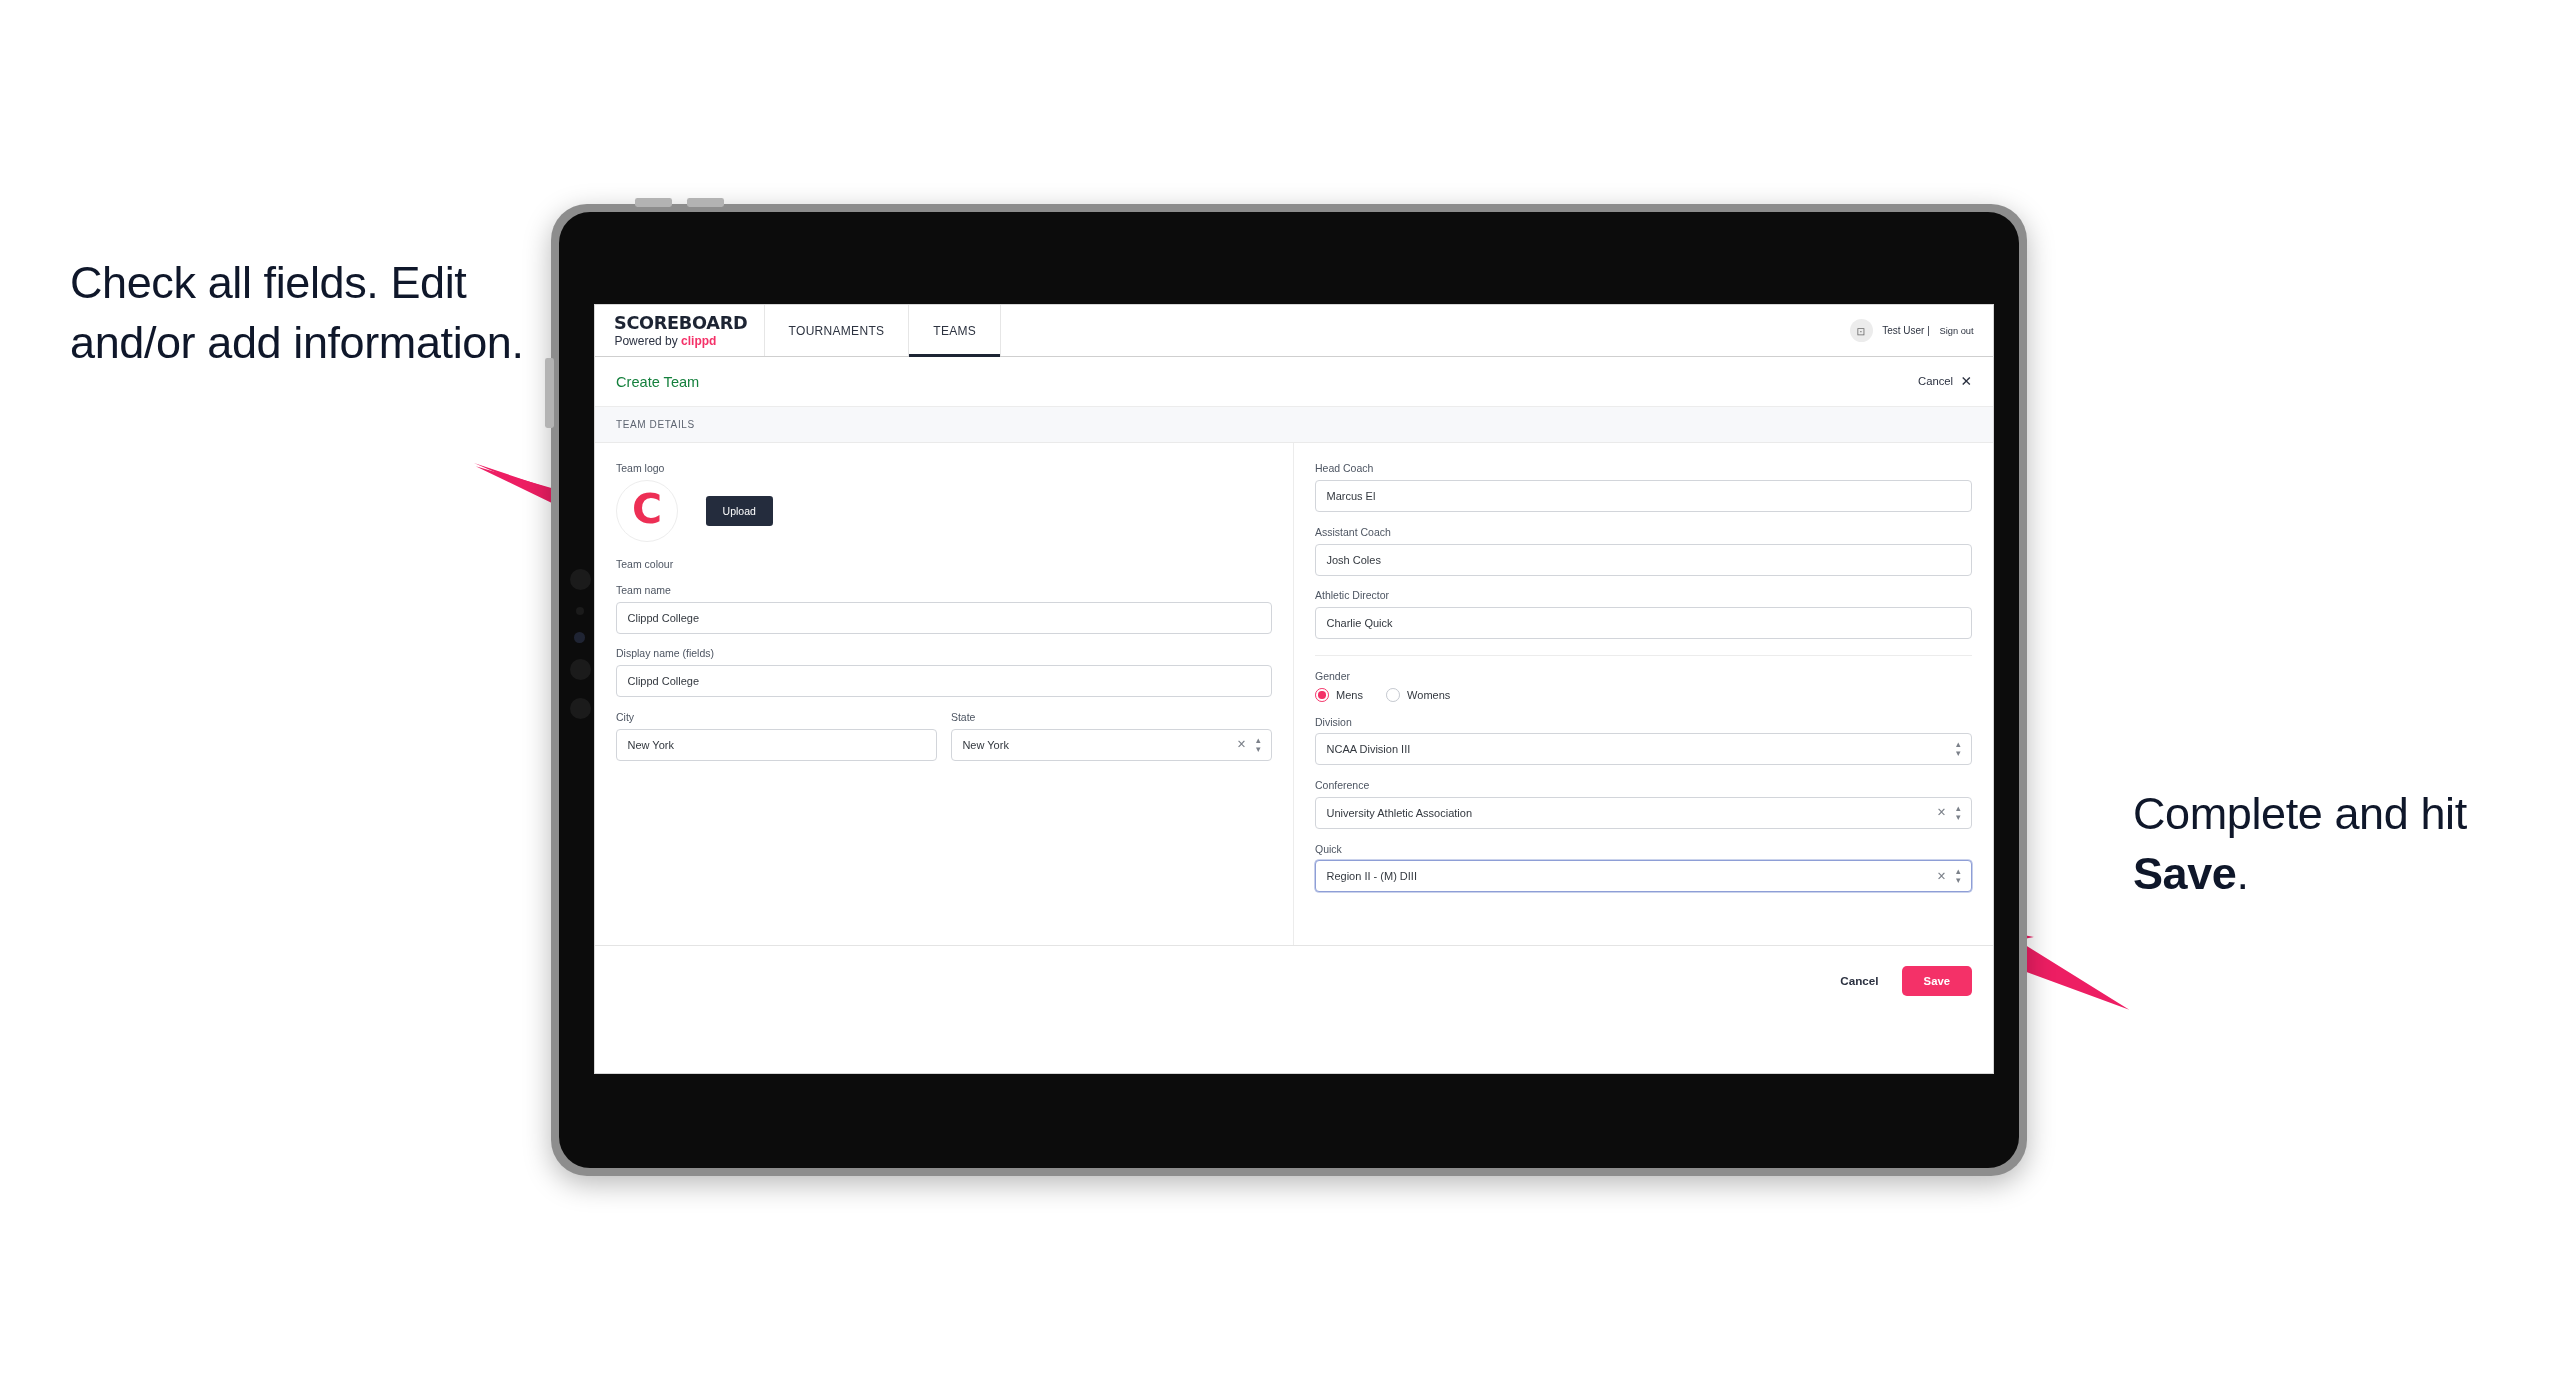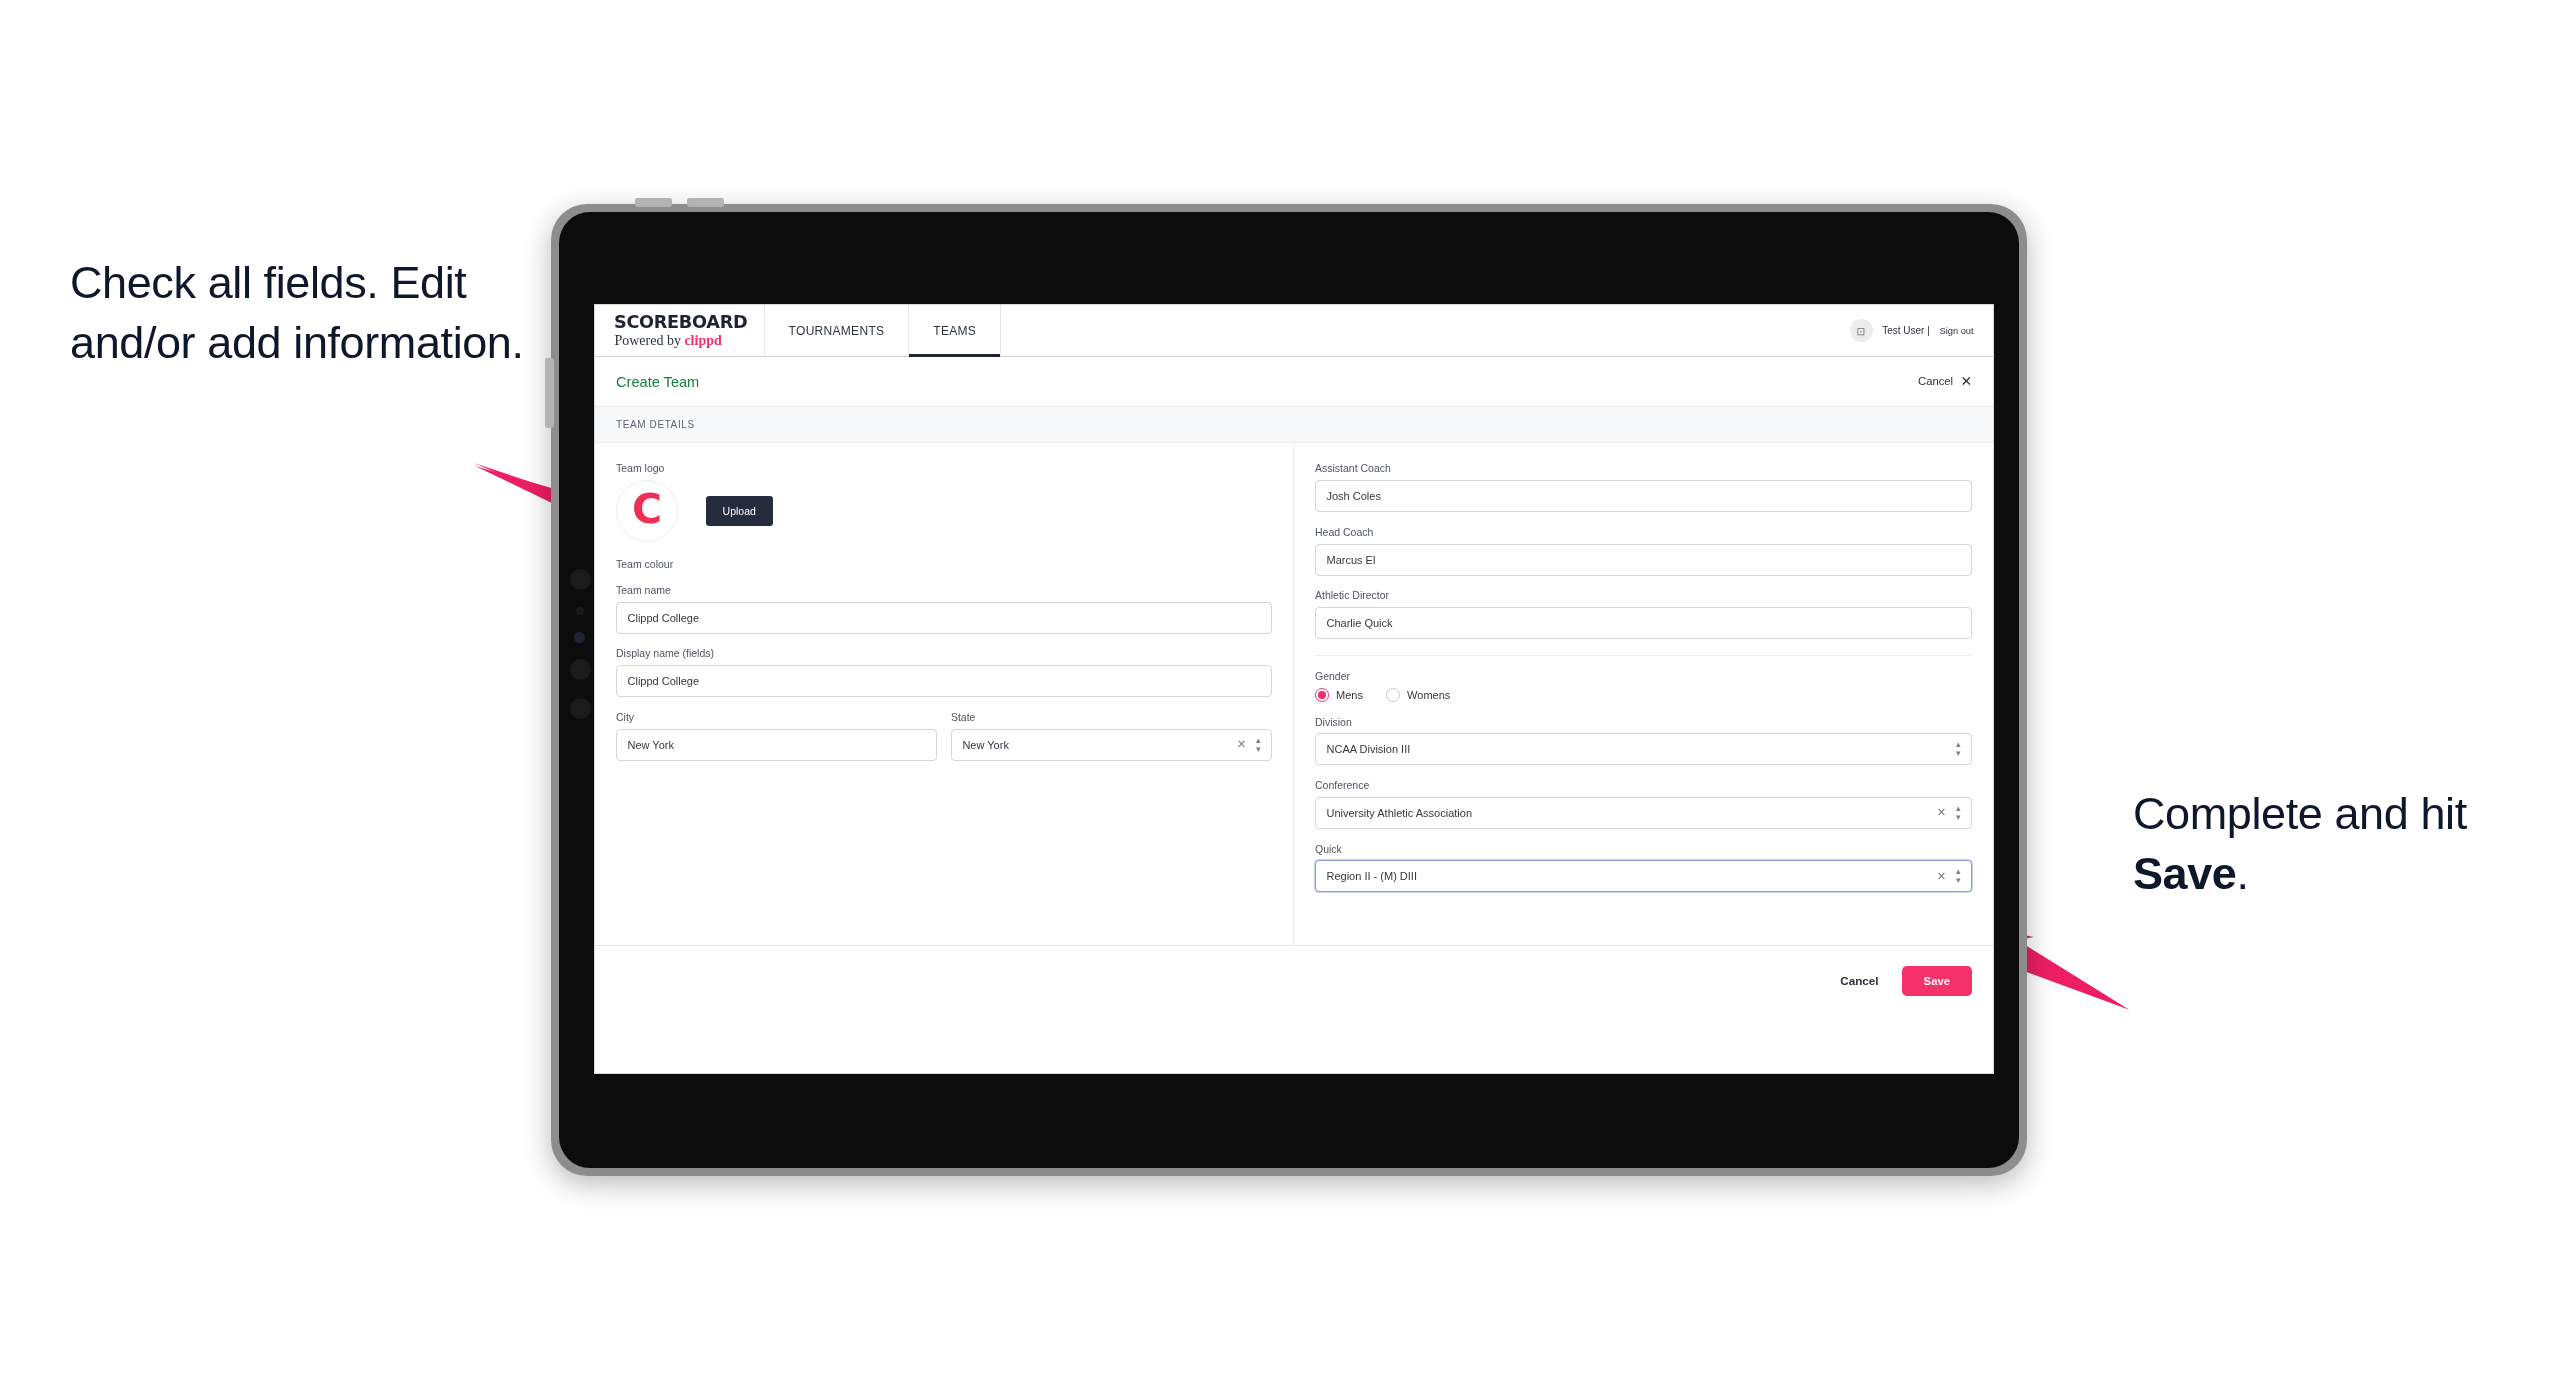--- a/index.html
+++ b/index.html
@@ -126,25 +126,24 @@
   #brand-title {
     font-size: 17px;
     font-weight: 700;
     letter-spacing: -0.3px;
     color: #1d2433;
     font-family: "DejaVu Sans", sans-serif;
     transform: scaleX(1.04);
     transform-origin: left center;
   }
   #brand-sub {
-    font-size: 14px;
+    font-size: 12px;
     color: #2c3242;
     margin-top: 1.6px;
     white-space: nowrap;
-    font-family: Liberation Serif, serif;
   }
   #brand-sub .clippd { color: #f43168; font-weight: 700; }
 
   .nav-tab {
     display: flex;
     align-items: center;
     padding: 0 24px;
     font-size: 12px;
     letter-spacing: 0.3px;
     color: #2d3340;
@@ -466,30 +465,30 @@
             </div>
           </div>
         </div>
 
 
       </div>
 
       <div id="col-right">
 
         <div class="field-block">
+          <div class="field-label">Head Coach</div>
+          <div class="input-box">
+            <span class="input-val">Marcus El</span>
+          </div>
+        </div>
+
+        <div class="field-block">
           <div class="field-label">Assistant Coach</div>
           <div class="input-box">
             <span class="input-val">Josh Coles</span>
-          </div>
-        </div>
-
-        <div class="field-block">
-          <div class="field-label">Head Coach</div>
-          <div class="input-box">
-            <span class="input-val">Marcus El</span>
           </div>
         </div>
 
         <div class="field-block">
           <div class="field-label">Athletic Director</div>
           <div class="input-box">
             <span class="input-val">Charlie Quick</span>
           </div>
         </div>
 

